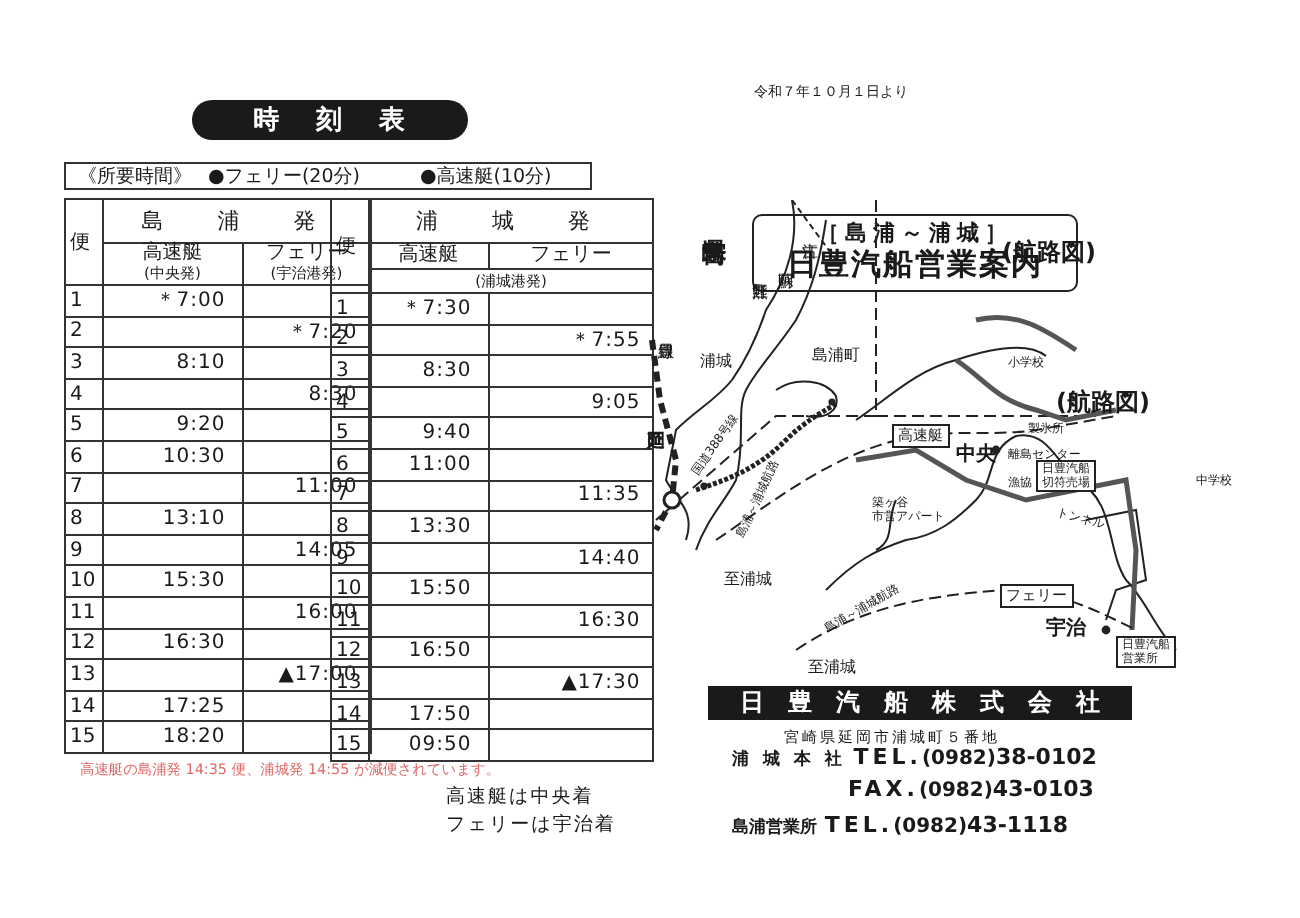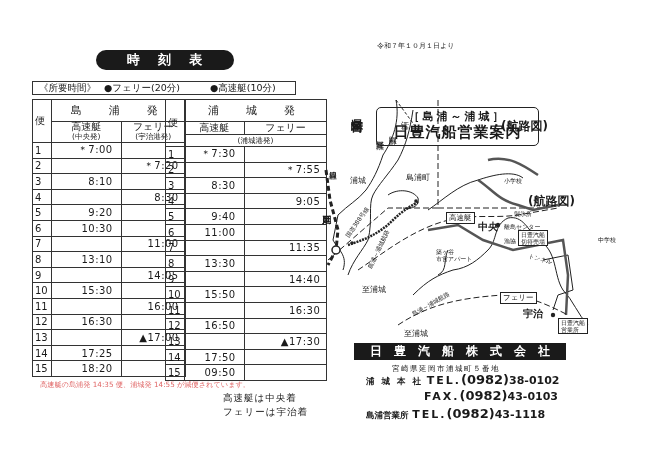--- a/index.html
+++ b/index.html
@@ -66,21 +66,21 @@
 
   .company-banner {
     position: absolute; left: 354px; top: 343px; width: 212px; height: 17px;
     background: #1a1a1a; color: #fff; font-size: 12px; font-weight: bold;
     display: flex; justify-content: space-around; align-items: center; padding: 0 10px;
   }
   .address { position: absolute; left: 392px; top: 364px; font-size: 7.5px; letter-spacing: 1.5px; white-space: nowrap; }
   .contact { position: absolute; font-size: 11px; font-weight: bold; white-space: nowrap; }
   .contact .lbl { font-size: 8.5px; letter-spacing: 2px; }
   .contact .kind { letter-spacing: 2px; }
-  .contact .area { font-size: 13px; }
+  .contact .area { font-size: 10px; }
   #contact-1 { left: 366px; top: 372px; }
   #contact-2 { left: 424px; top: 388px; }
   #contact-3 { left: 366px; top: 406px; }
 </style>
 </head>
 <body>
 
 <div class="title-pill">
   <span>時</span>
   <span>刻</span>

